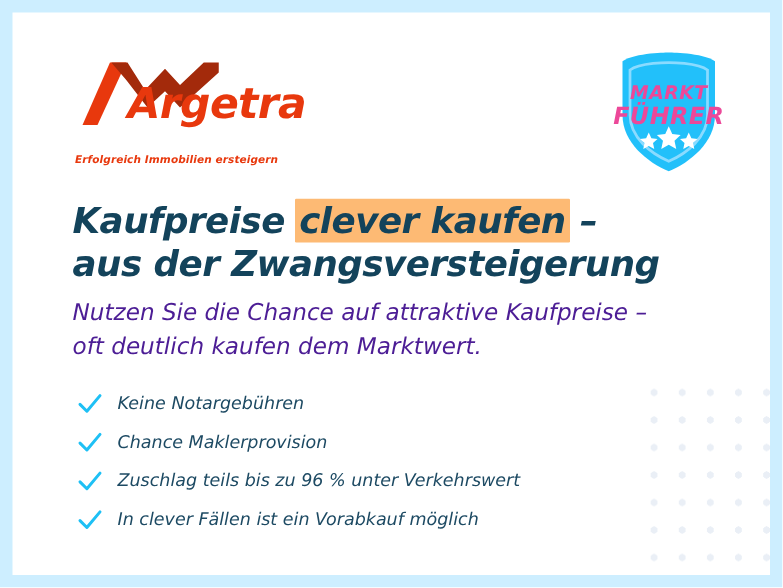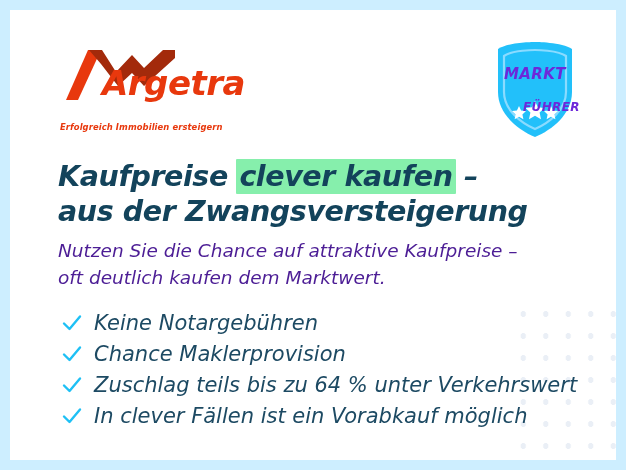--- a/index.html
+++ b/index.html
@@ -89,50 +89,49 @@
     height: 100px;
   }
   .badge-text-markt,
   .badge-text-fuehrer {
     position: absolute;
     left: 0;
     width: 100%;
     text-align: center;
     font-family: "DejaVu Sans", sans-serif;
     font-weight: bold;
-    color: #6d28d9;
+    color: #ec4899;
     line-height: 1;
   }
   .badge-text-markt {
     top: 27px;
     font-size: 15px;
     letter-spacing: 0.4px;
   }
   .badge-text-fuehrer {
-    top: 61px;
-    font-size: 12px;
+    top: 44px;
+    font-size: 19px;
     letter-spacing: 0.4px;
-    text-align: right;
   }
 
   
   .headline {
     position: absolute;
     left: 48px;
     top: 130px;
     font-family: "DejaVu Sans", sans-serif;
     font-weight: bold;
     font-size: 28.5px;
     line-height: 35px;
     color: #13435b;
     letter-spacing: -0.4px;
     white-space: nowrap;
   }
   .headline .hl {
-    background: #86efac;
+    background: #fdba74;
     padding: 1px 3px;
     margin: 0 -1px;
     border-radius: 1px;
   }
   .headline-line2 {
     display: block;
   }
 
   
   .subhead {
@@ -166,21 +165,21 @@
   }
   .check-icon {
     width: 22px;
     height: 22px;
     flex: 0 0 22px;
     margin-right: 11px;
     display: block;
   }
   .feature-label {
     font-family: "DejaVu Sans", sans-serif;
-    font-size: 21px;
+    font-size: 14px;
     color: #1d4a63;
     white-space: nowrap;
   }
 </style>
 </head>
 <body>
 
 <div class="banner">
   <div class="card">
 
@@ -229,21 +228,21 @@
       <li class="feature-item">
         <svg class="check-icon" viewBox="0 0 22 22">
           <polyline points="3,11.5 8.5,17 19,4.5" fill="none" stroke="#1ec0f5" stroke-width="2.4" stroke-linecap="round" stroke-linejoin="round"></polyline>
         </svg>
         <span class="feature-label">Chance Maklerprovision</span>
       </li>
       <li class="feature-item">
         <svg class="check-icon" viewBox="0 0 22 22">
           <polyline points="3,11.5 8.5,17 19,4.5" fill="none" stroke="#1ec0f5" stroke-width="2.4" stroke-linecap="round" stroke-linejoin="round"></polyline>
         </svg>
-        <span class="feature-label">Zuschlag teils bis zu 64 % unter Verkehrswert</span>
+        <span class="feature-label">Zuschlag teils bis zu 96 % unter Verkehrswert</span>
       </li>
       <li class="feature-item">
         <svg class="check-icon" viewBox="0 0 22 22">
           <polyline points="3,11.5 8.5,17 19,4.5" fill="none" stroke="#1ec0f5" stroke-width="2.4" stroke-linecap="round" stroke-linejoin="round"></polyline>
         </svg>
         <span class="feature-label">In clever Fällen ist ein Vorabkauf möglich</span>
       </li>
     </ul>
 
   </div>

